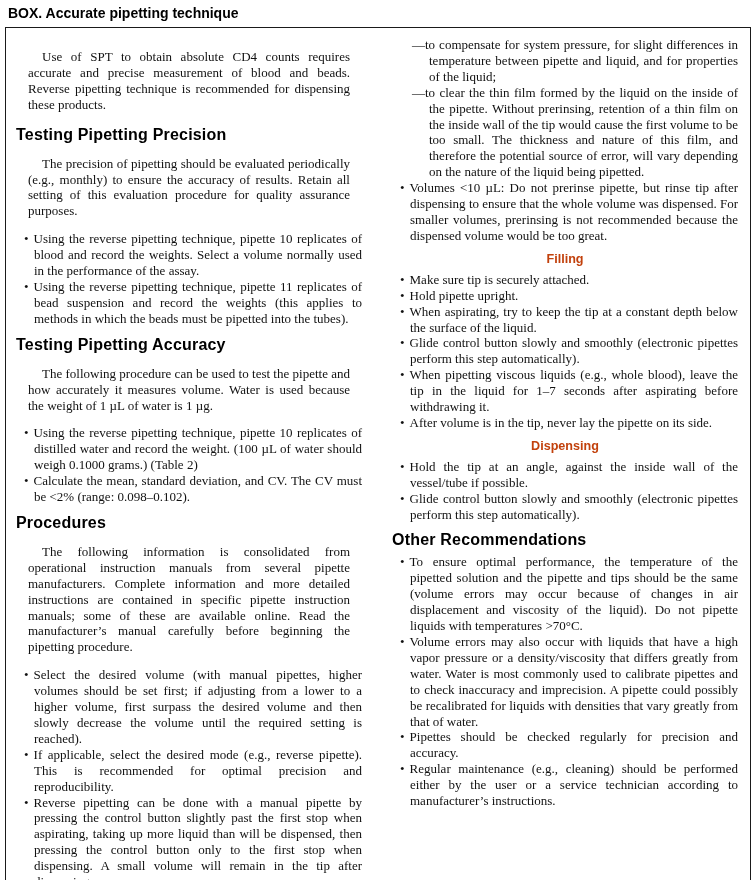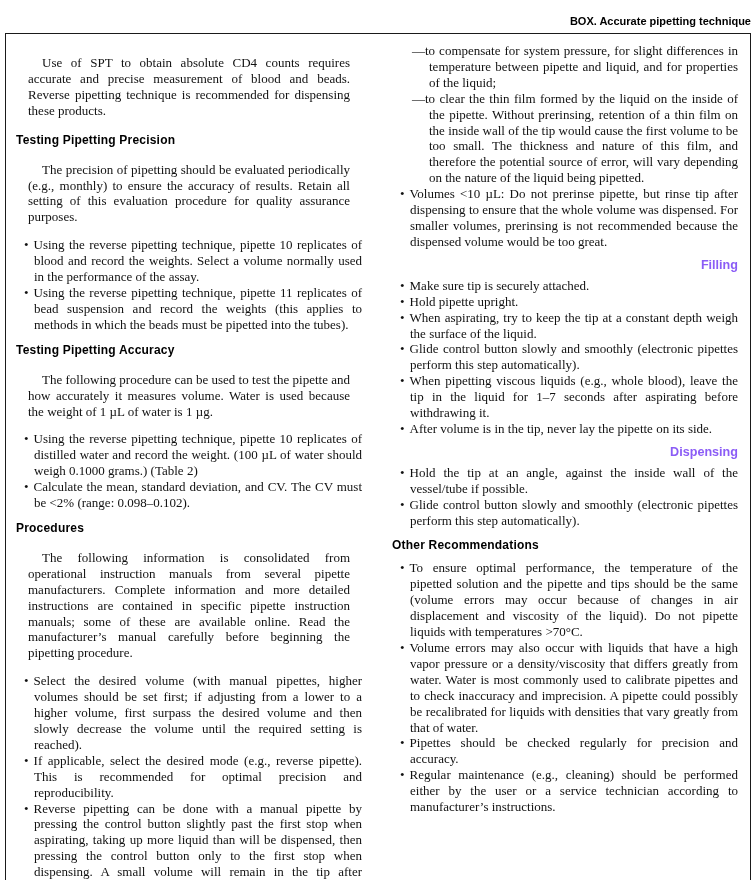--- a/index.html
+++ b/index.html
@@ -9,24 +9,23 @@
     font-family: "Liberation Serif", serif;
     color: #111111;
   }
   .page {
     width: 756px;
     padding: 3px 5px 8px 5px;
   }
   .box-title {
     font-family: "Liberation Sans", sans-serif;
     font-weight: 700;
-    font-size: 11px;
-    margin: 12px 0 6px 3px;
+    font-size: 14px;
+    margin: 2px 0 6px 3px;
     color: #000000;
-    text-align: right;
   }
   .box {
     border: 1.5px solid #1a1a1a;
     display: flex;
     gap: 30px;
     padding: 9px 12px 14px 10px;
     min-height: 840px;
     background: #ffffff;
   }
   .col {
@@ -38,37 +37,37 @@
     hyphens: auto;
     -webkit-hyphens: auto;
   }
   .para {
     margin: 12px;
     text-indent: 14px;
   }
   .heading2 {
     font-family: "Liberation Sans", sans-serif;
     font-weight: 700;
-    font-size: 12px;
+    font-size: 16px;
     line-height: 19px;
     margin: 8px 0 5px 0;
     text-align: left;
     text-indent: 0;
     color: #000000;
     letter-spacing: 0.2px;
   }
   .heading3 {
     font-family: "Liberation Sans", sans-serif;
     font-weight: 700;
     font-size: 12.6px;
     line-height: 15px;
     margin: 8px 0 5px 0;
-    text-align: right;
+    text-align: center;
     text-indent: 0;
-    color: #8b5cf6;
+    color: #c2410c;
   }
   .bullet-item {
     padding-left: 18px;
     text-indent: -10px;
     margin: 0;
   }
   .bullet-item .marker {
     padding-right: 5px;
   }
   .dash-item {
@@ -105,21 +104,21 @@
         <div class="heading3">Pipetting</div>
         <p class="para">The following procedures will help ensure optimal precision and accuracy.</p>
       </div>
     <div class="col" id="col-right">
         <div class="dash-item"><span class="marker">—</span><span>to compensate for system pressure, for slight differences in temperature between pipette and liquid, and for properties of the liquid;</span></div>
         <div class="dash-item"><span class="marker">—</span><span>to clear the thin film formed by the liquid on the inside of the pipette. Without prerinsing, retention of a thin film on the inside wall of the tip would cause the first volume to be too small. The thickness and nature of this film, and therefore the potential source of error, will vary depending on the nature of the liquid being pipetted.</span></div>
         <div class="bullet-item"><span class="marker">•</span><span>Volumes &lt;10 µL: Do not prerinse pipette, but rinse tip after dispensing to ensure that the whole volume was dispensed. For smaller volumes, prerinsing is not recommended because the dispensed volume would be too great.</span></div>
         <div class="heading3">Filling</div>
         <div class="bullet-item"><span class="marker">•</span><span>Make sure tip is securely attached.</span></div>
         <div class="bullet-item"><span class="marker">•</span><span>Hold pipette upright.</span></div>
-        <div class="bullet-item"><span class="marker">•</span><span>When aspirating, try to keep the tip at a constant depth weigh the surface of the liquid.</span></div>
+        <div class="bullet-item"><span class="marker">•</span><span>When aspirating, try to keep the tip at a constant depth below the surface of the liquid.</span></div>
         <div class="bullet-item"><span class="marker">•</span><span>Glide control button slowly and smoothly (electronic pipettes perform this step automatically).</span></div>
         <div class="bullet-item"><span class="marker">•</span><span>When pipetting viscous liquids (e.g., whole blood), leave the tip in the liquid for 1–7 seconds after aspirating before withdrawing it.</span></div>
         <div class="bullet-item"><span class="marker">•</span><span>After volume is in the tip, never lay the pipette on its side.</span></div>
         <div class="heading3">Dispensing</div>
         <div class="bullet-item"><span class="marker">•</span><span>Hold the tip at an angle, against the inside wall of the vessel/tube if possible.</span></div>
         <div class="bullet-item"><span class="marker">•</span><span>Glide control button slowly and smoothly (electronic pipettes perform this step automatically).</span></div>
         <div class="heading2">Other Recommendations</div>
         <div class="bullet-item"><span class="marker">•</span><span>To ensure optimal performance, the temperature of the pipetted solution and the pipette and tips should be the same (volume errors may occur because of changes in air displacement and viscosity of the liquid). Do not pipette liquids with temperatures &gt;70°C.</span></div>
         <div class="bullet-item"><span class="marker">•</span><span>Volume errors may also occur with liquids that have a high vapor pressure or a density/viscosity that differs greatly from water. Water is most commonly used to calibrate pipettes and to check inaccuracy and imprecision. A pipette could possibly be recalibrated for liquids with densities that vary greatly from that of water.</span></div>
         <div class="bullet-item"><span class="marker">•</span><span>Pipettes should be checked regularly for precision and accuracy.</span></div>

